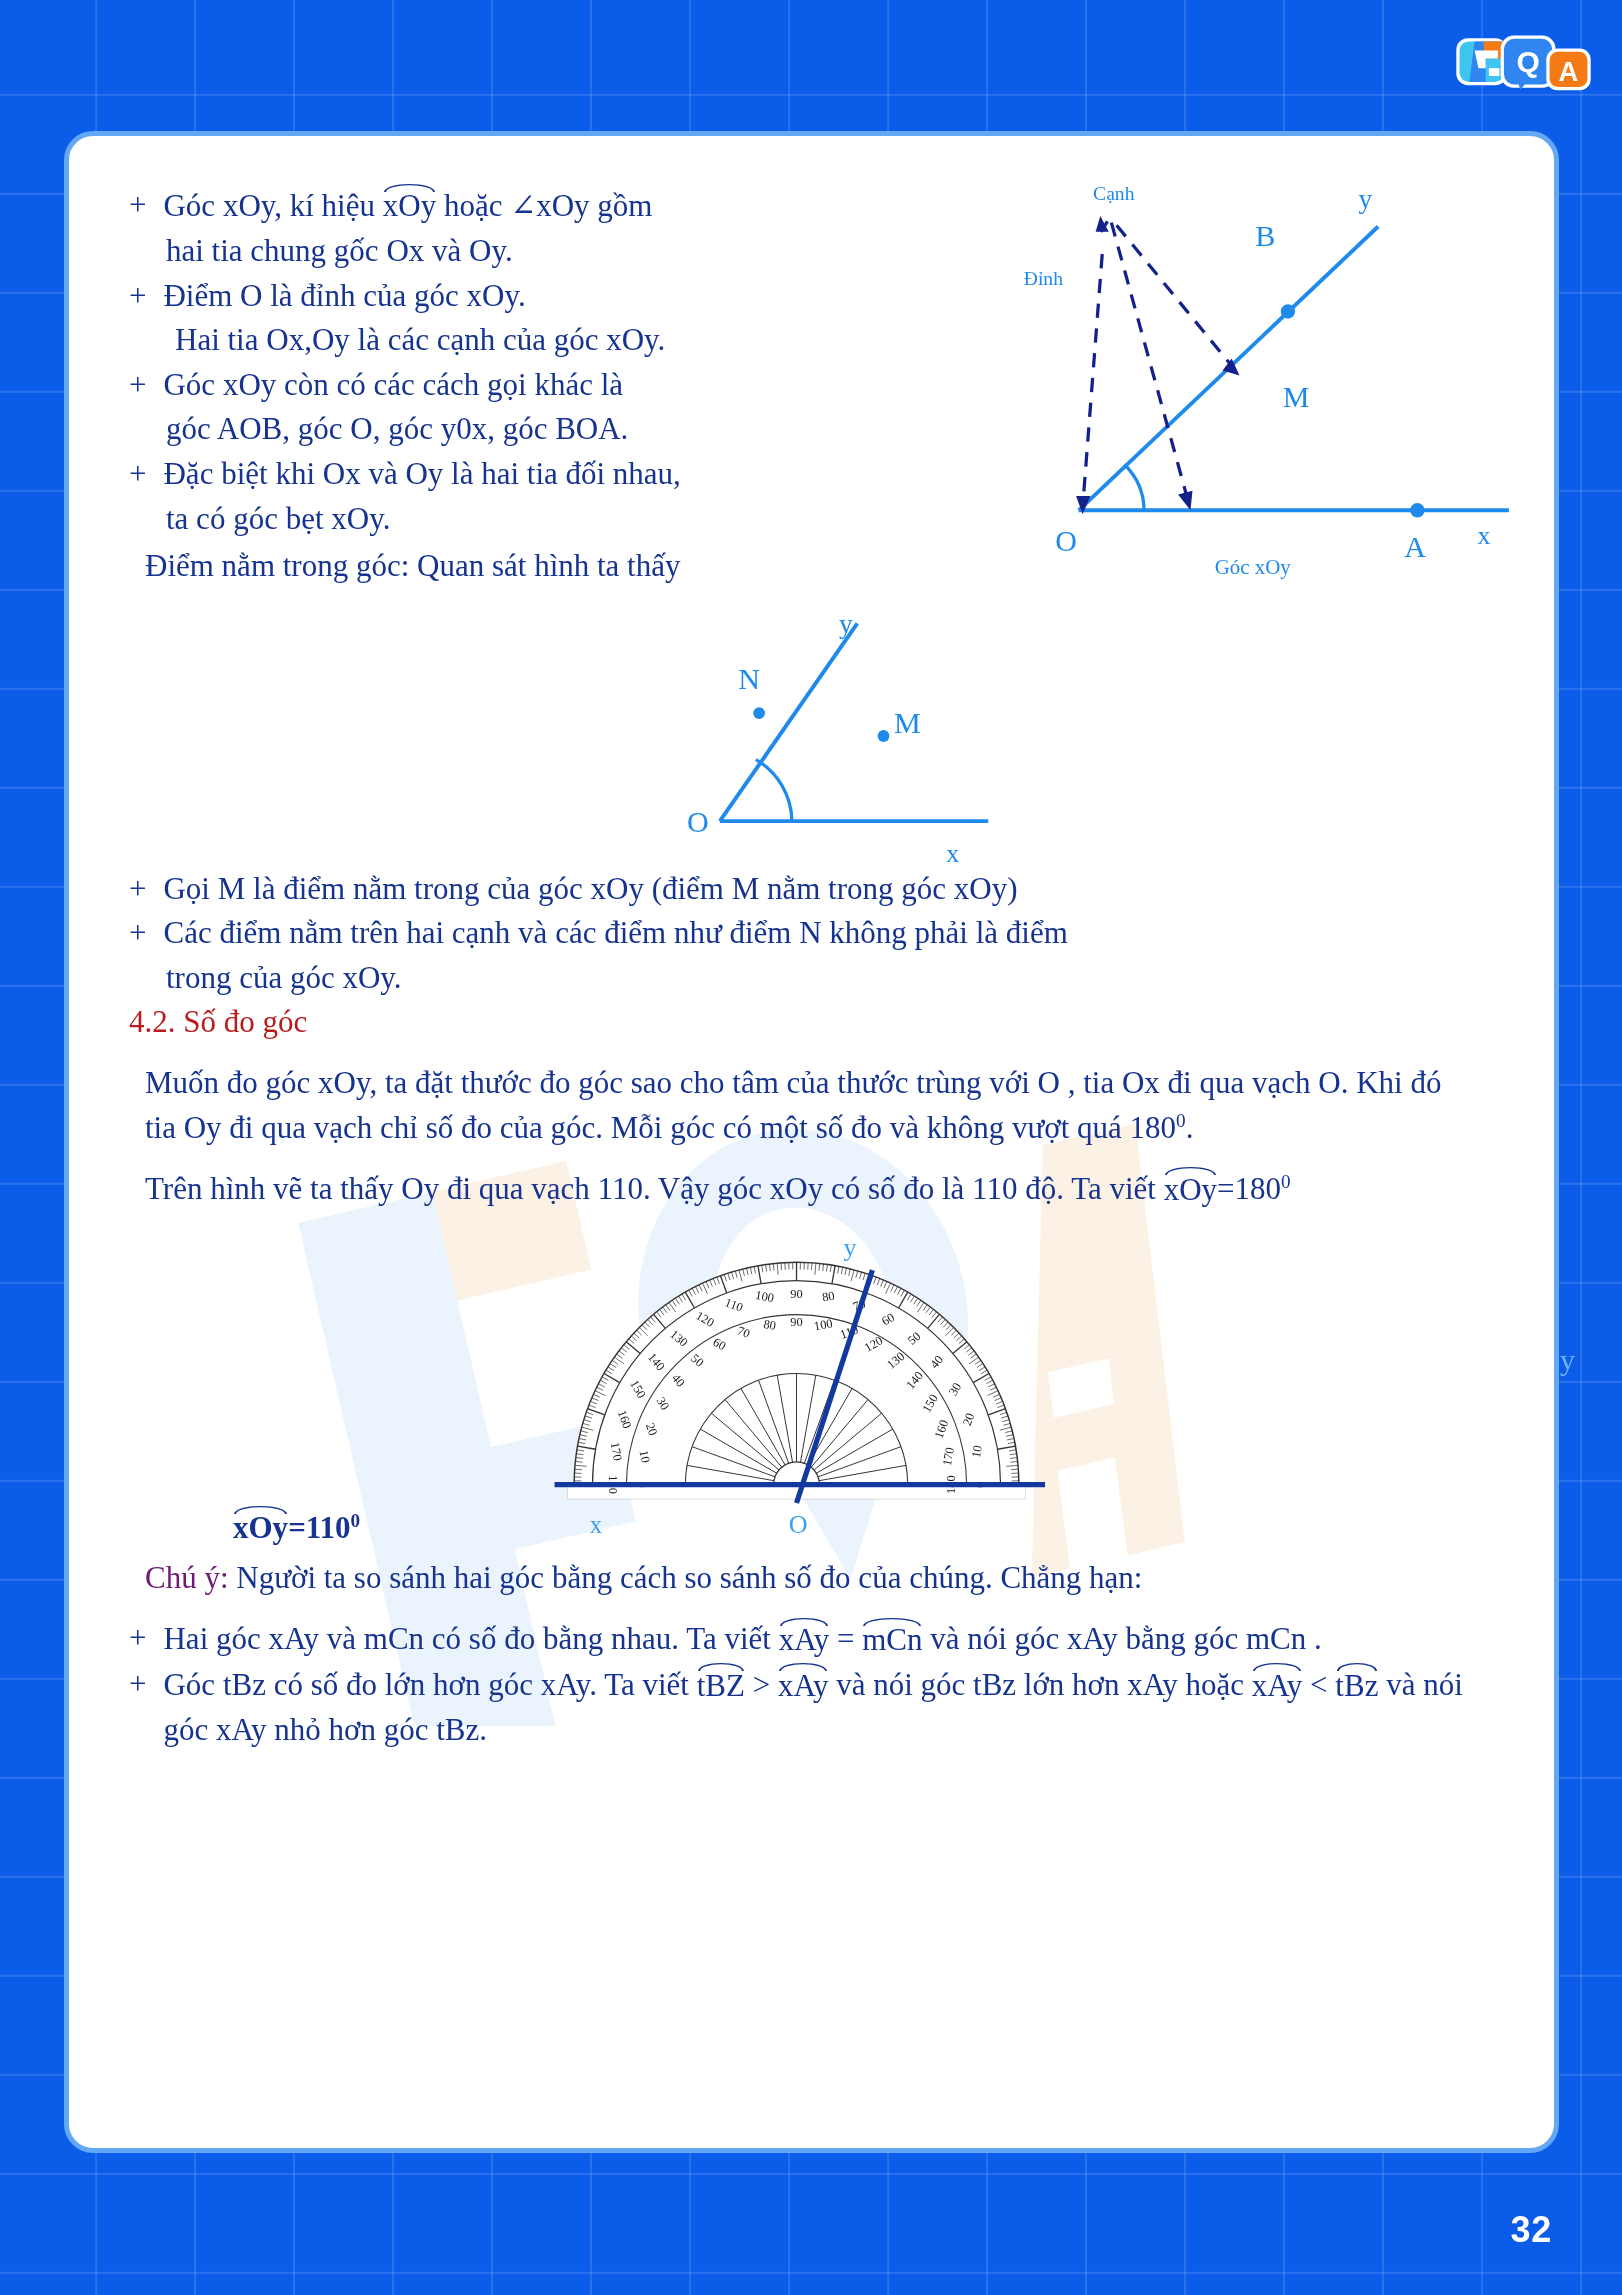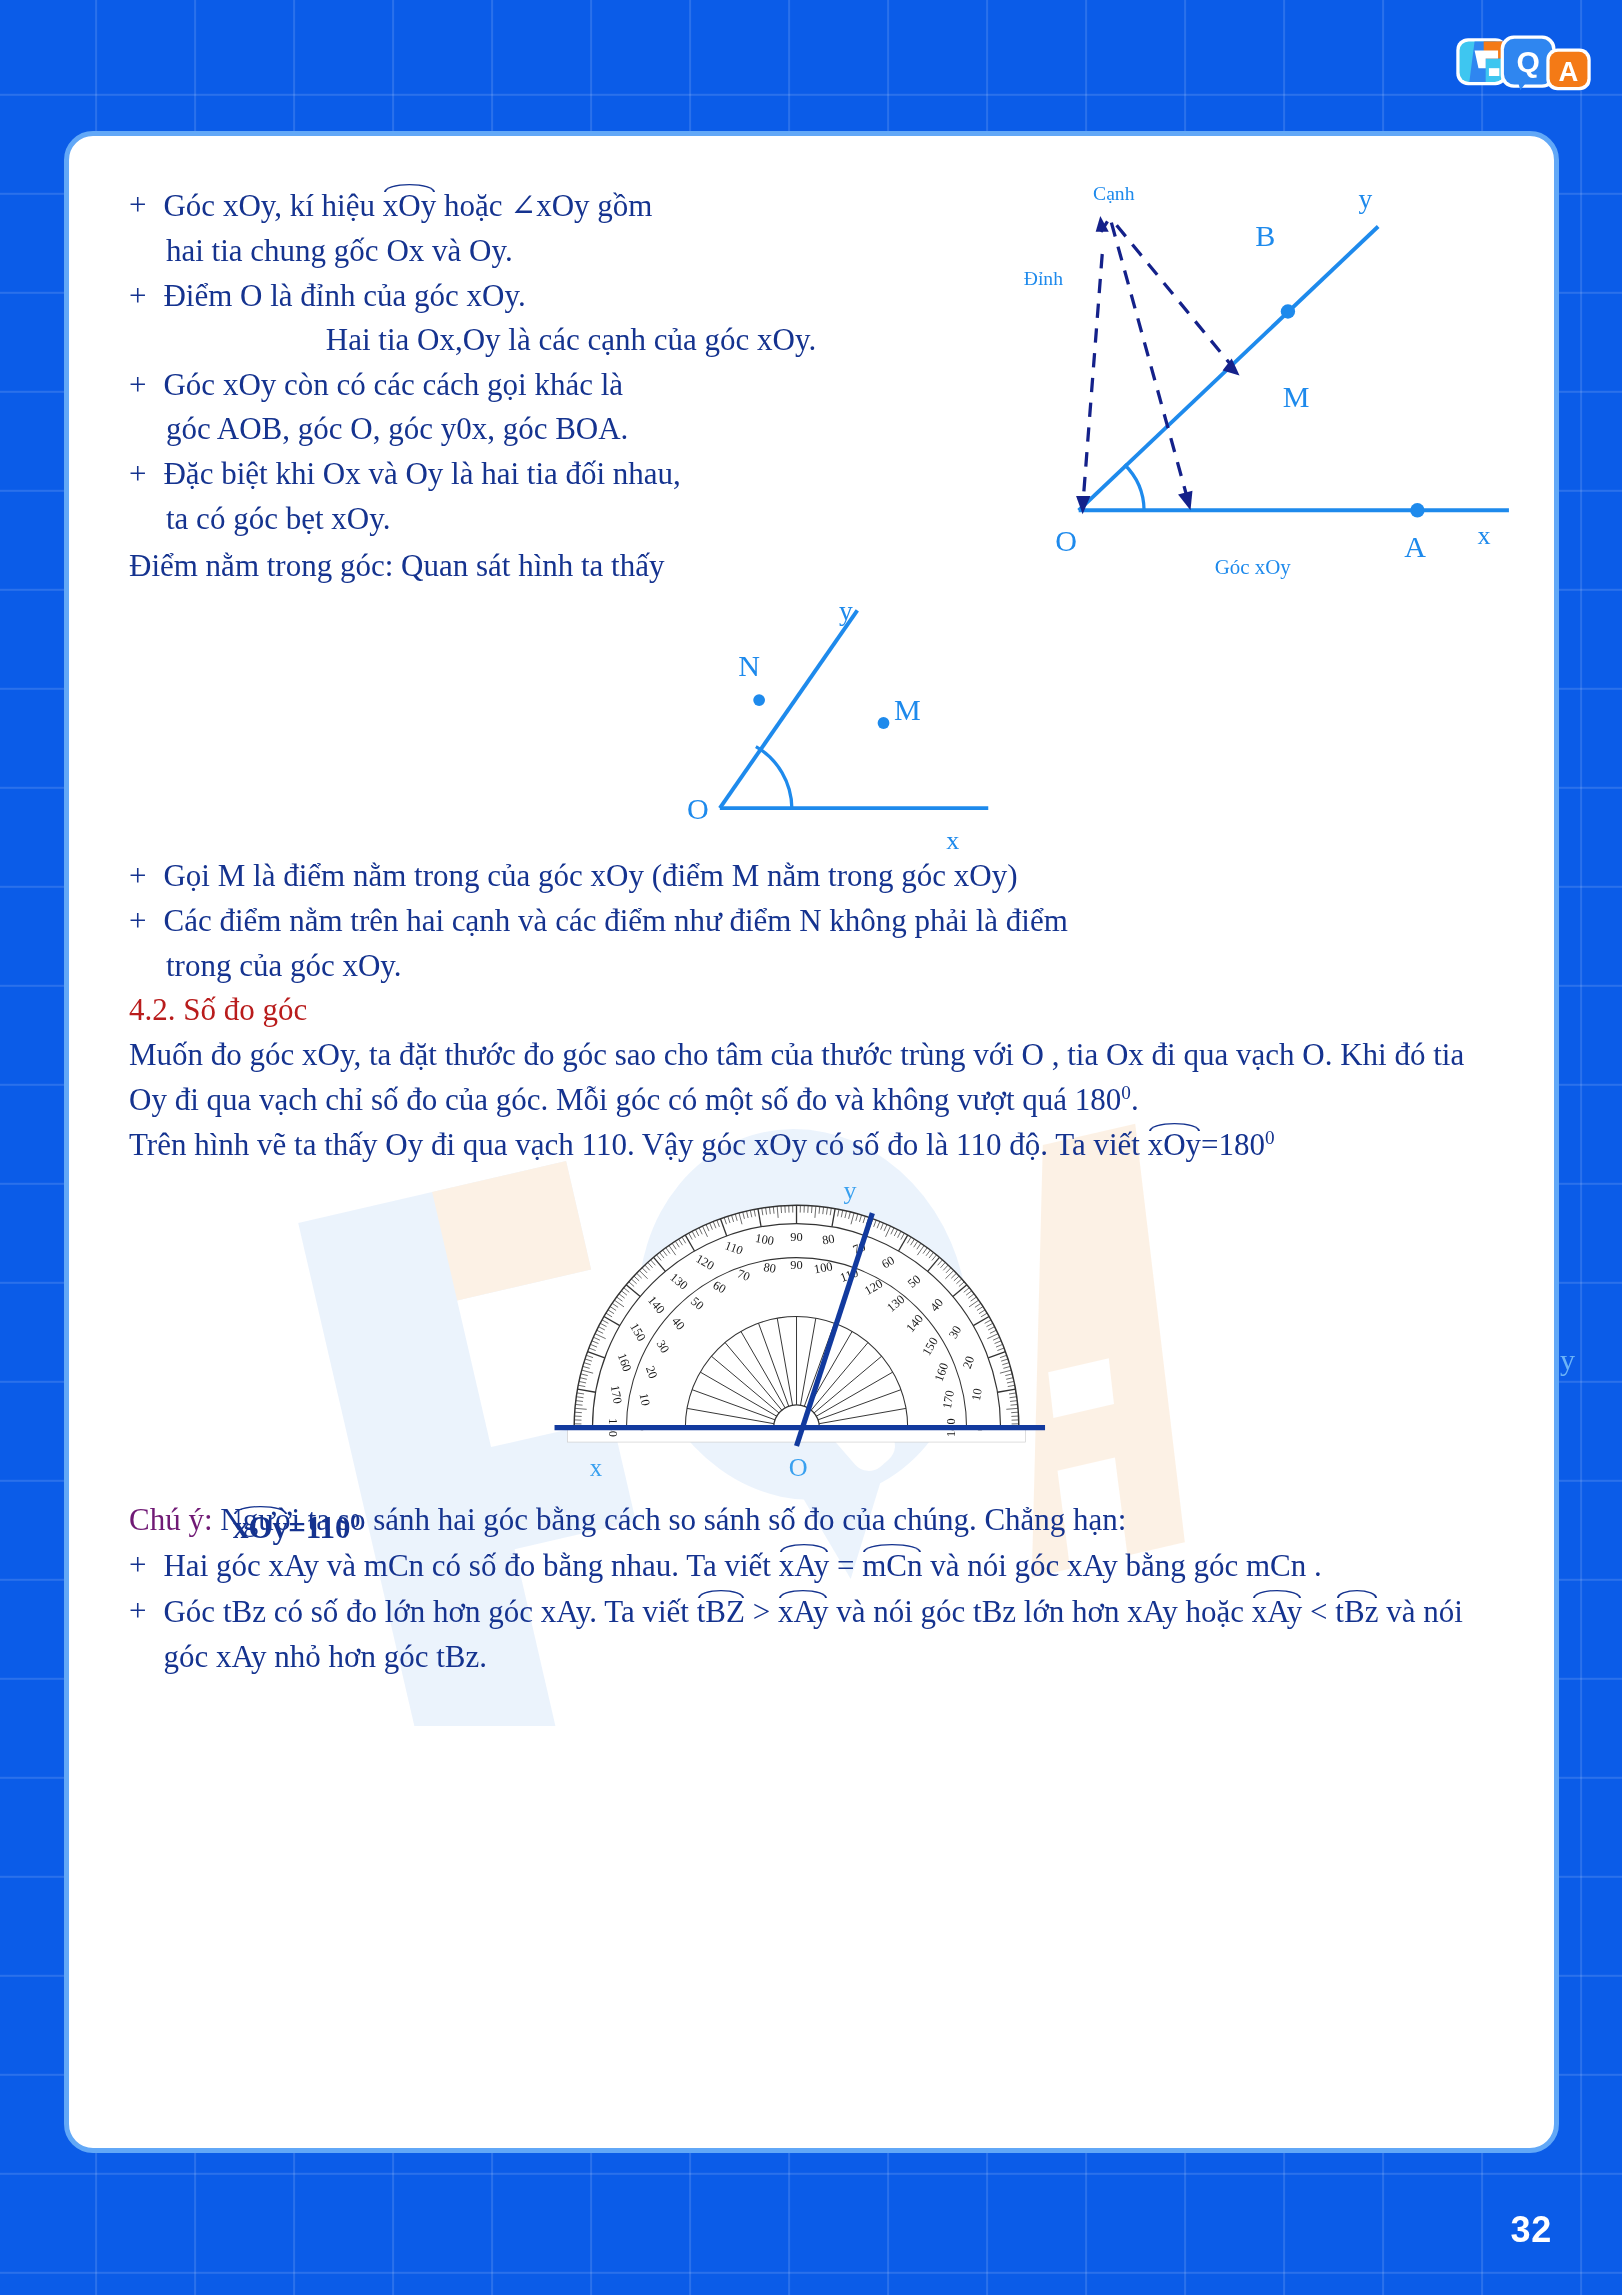--- a/index.html
+++ b/index.html
@@ -102,23 +102,23 @@
     gap: 17px;
   }
   .bullet-plus {
     flex: 0 0 auto;
     font-size: 31px;
     line-height: 1.44;
     color: #15338f;
   }
   .bullet-text { flex: 1 1 auto; }
   .indent { padding-left: 37px; }
-  .indent2 { padding-left: 46px; text-align: center; }
-
-  .para { margin: 0; }
+  .indent2 { padding-left: 46px; }
+
+  .para { margin: 16px; }
 
   .subhead {
     color: #b91c1c;
     font-size: 31px;
     line-height: 1.44;
   }
 
   .chuy-label { color: #701a75; }
 
   

